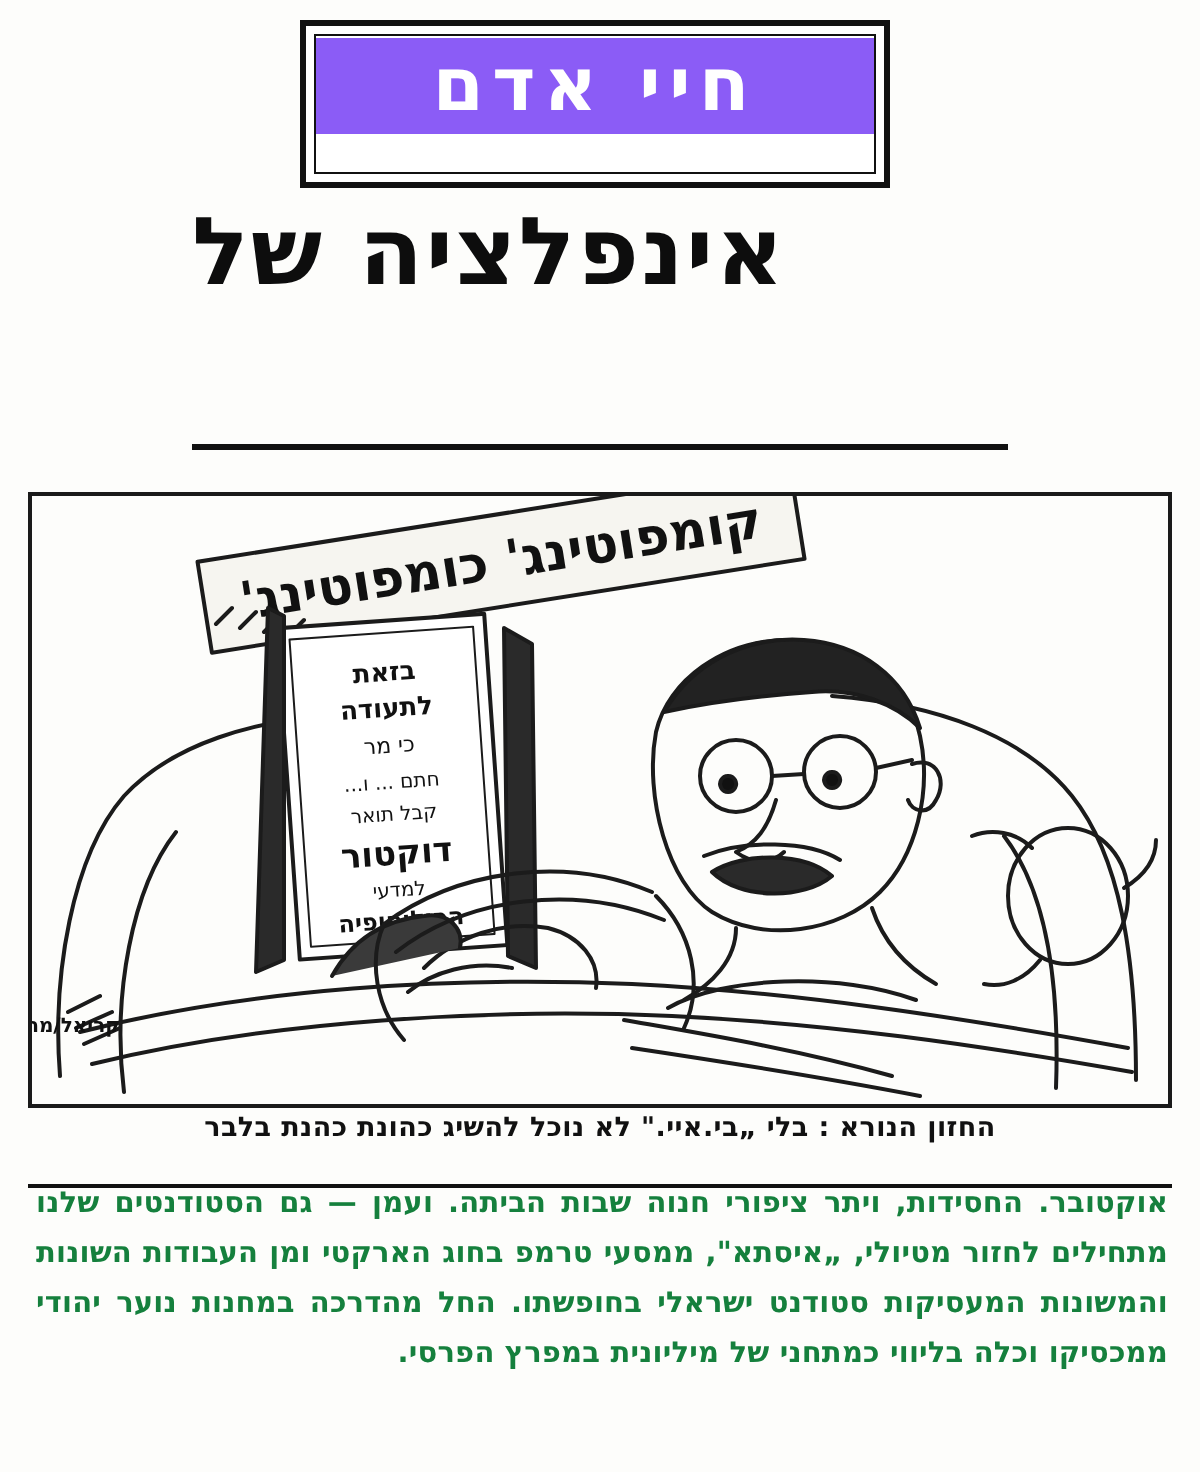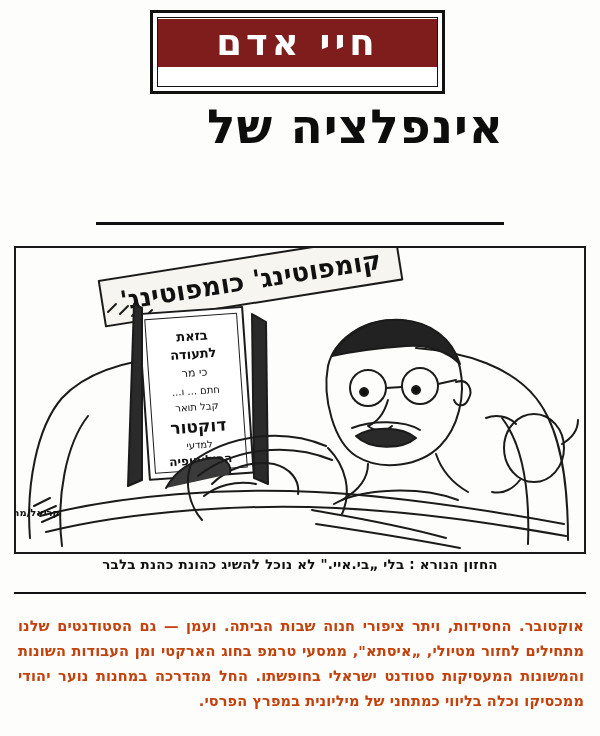--- a/index.html
+++ b/index.html
@@ -40,21 +40,21 @@
     bottom: 4px;
     border: 1px solid #111;
     box-sizing: border-box;
   }
   .masthead-title {
     position: absolute;
     left: 0;
     right: 0;
     top: 1px;
     height: 48px;
-    background: #7f1d1d;
+    background: #8b5cf6;
     color: #fff;
     font-family: "DejaVu Sans", sans-serif;
     font-weight: bold;
     font-size: 37px;
     line-height: 48px;
     text-align: center;
     letter-spacing: 4px;
     direction: rtl;
   }
   .masthead-sub {
@@ -72,21 +72,21 @@
     direction: rtl;
     letter-spacing: 1px;
   }
 
   
   .headline {
     position: absolute;
     left: 96px;
     top: 100px;
     width: 408px;
-    text-align: right;
+    text-align: left;
     direction: rtl;
     font-family: "DejaVu Sans", sans-serif;
     font-weight: bold;
     color: #0d0d0d;
   }
   .headline-line {
     font-size: 47px;
     line-height: 54px;
     letter-spacing: 1px;
   }
@@ -132,29 +132,29 @@
     position: absolute;
     left: 14px;
     top: 592px;
     width: 572px;
     height: 2px;
     background: #111;
   }
   .body-text {
     position: absolute;
     left: 18px;
-    top: 614px;
+    top: 590px;
     width: 566px;
     direction: rtl;
     text-align: justify;
     font-family: "DejaVu Sans", sans-serif;
     font-size: 14.5px;
     font-weight: bold;
     line-height: 25px;
-    color: #c2410c;
+    color: #15803d;
     letter-spacing: 0.1px;
   }
   .body-text p { margin: 0; }
 </style>
 </head>
 <body>
 
 <div class="page">
 
   <div class="masthead">

